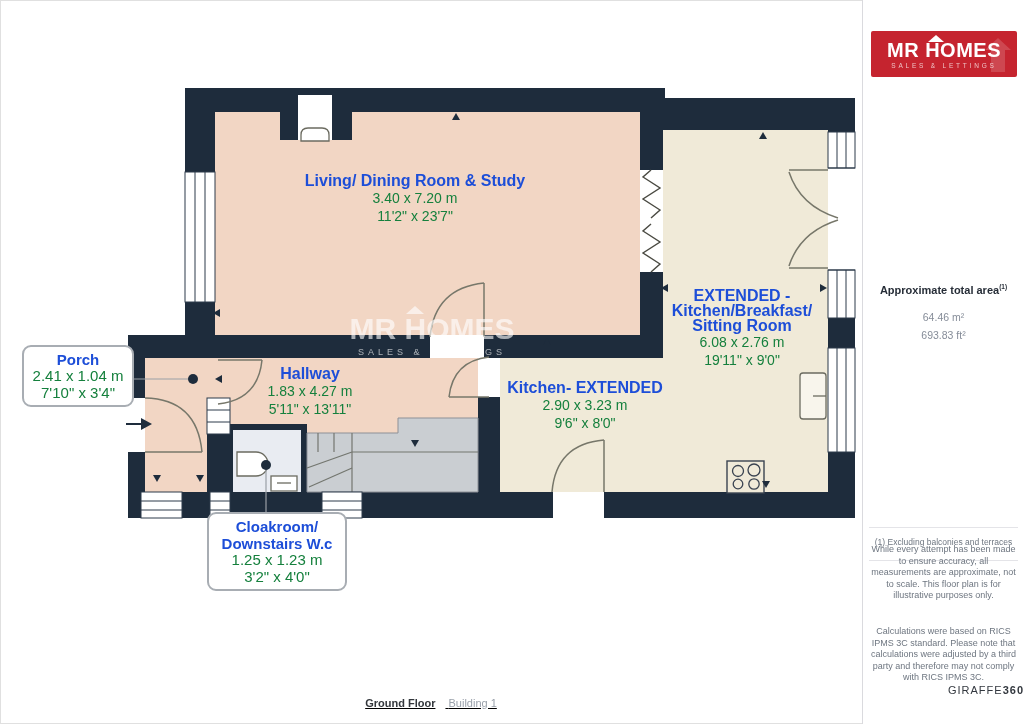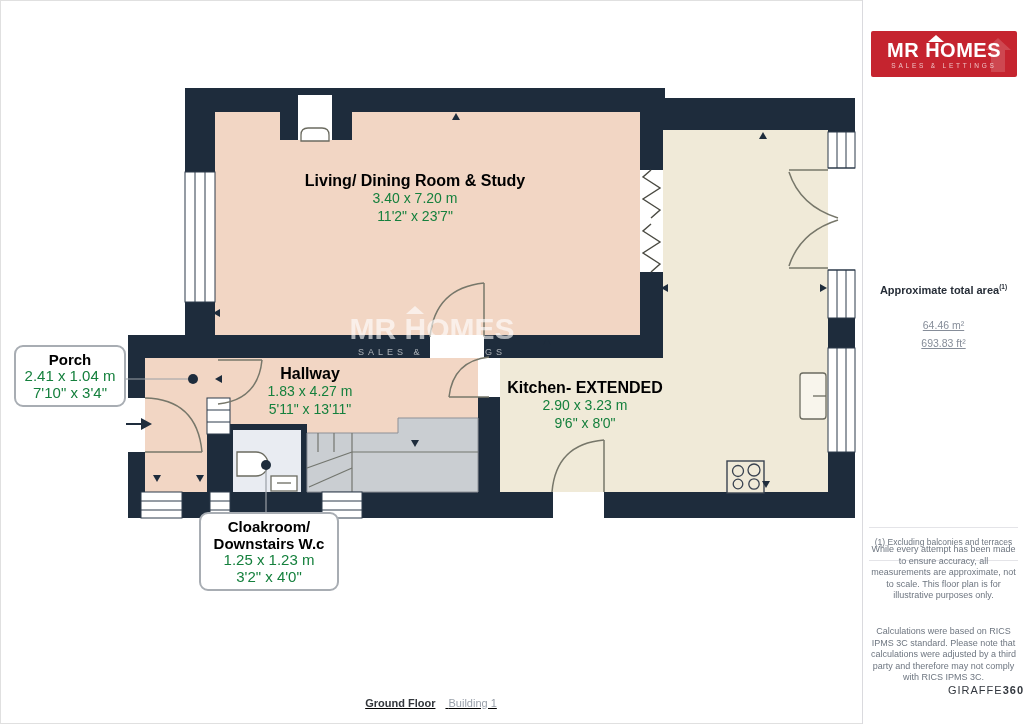--- a/index.html
+++ b/index.html
@@ -5,27 +5,27 @@
   html,body { margin:0; padding:0; }
   body {
     width:1024px; height:724px; position:relative; background:#ffffff;
     font-family:"Liberation Sans", sans-serif; overflow:hidden;
   }
   .page { position:absolute; inset:0; box-shadow: inset 0 0 0 1px #e0e0e0; }
   svg.plan { position:absolute; left:0; top:0; }
 
   
   .room-label { position:absolute; text-align:center; transform:translateX(-50%); white-space:nowrap; z-index:5; }
-  .room-name { font-weight:bold; font-size:16px; color:#000000; line-height:16px; }
+  .room-name { font-weight:bold; font-size:16px; color:#1d4ed8; line-height:16px; }
   .room-dim  { font-size:14px; color:#15803d; line-height:18px; }
   .room-name.tight { line-height:15px; }
 
   
   .callout { position:absolute; background:#ffffff; border:2px solid #a8adb3; border-radius:9px;
-             text-align:center; padding:4px 6px; z-index:6; }
+             text-align:center; padding:4px 6px; z-index:6;margin-left:8px; }
   .callout .room-name { font-size:15px; line-height:17px; }
   .callout .room-dim  { font-size:15px; line-height:16.5px; }
 
   
   .watermark { position:absolute; left:342px; top:314px; width:180px; text-align:center;
                color:rgba(255,255,255,0.62); z-index:4; pointer-events:none; }
   .wm-brand { position:relative; font-size:30px; font-weight:bold; letter-spacing:0; line-height:30px; }
   .wm-roof { position:absolute; left:64px; top:-8px; width:0; height:0;
              border-left:9px solid transparent; border-right:9px solid transparent;
              border-bottom:8px solid rgba(255,255,255,0.62); }
@@ -45,21 +45,21 @@
                 font-size:20px; font-weight:bold; letter-spacing:0.5px; line-height:20px; }
   .logo-roof { position:absolute; left:57px; top:-5px; width:0; height:0;
                border-left:8px solid transparent; border-right:8px solid transparent;
                border-bottom:7px solid #ffffff; }
   .logo-tagline { text-align:center; color:#eec0c3; font-size:6.5px; letter-spacing:2.8px; margin-top:2px; }
   .logo-house { position:absolute; right:2px; top:3px; }
 
   .area-block { position:absolute; left:0; top:283px; width:100%; text-align:center; }
   .area-title { font-size:11px; font-weight:bold; color:#272e38; }
   .area-title sup { font-size:6.5px; }
-  .area-value { font-size:10.5px; color:#868d99; line-height:18px; margin-top:20px;text-decoration:underline; }
+  .area-value { font-size:10.5px; color:#868d99; line-height:18px; margin-top:12px; }
 
   .rule { position:absolute; left:6px; right:6px; border-top:1px solid #e4e4e8; }
   .rule1 { top:527px; } .rule2 { top:560px; }
   .sidebar-note { position:absolute; top:537px; width:100%; text-align:center;
                   font-size:8.5px; color:#6e7680; white-space:nowrap; }
   .sidebar-para { position:absolute; left:7px; right:7px; text-align:center;
                   font-size:9px; line-height:11.5px; color:#6e7680; }
   .para1 { top:544px; } .para2 { top:626px; }
   .giraffe { position:absolute; top:684px; width:100%; text-align:right;
              font-size:11px; color:#33383f; letter-spacing:1px; }
@@ -221,20 +221,27 @@
     </div>
     <div class="wm-tag">SALES &amp; LETTINGS</div>
   </div>
 
   <div class="room-label" style="left:415px; top:173px;">
     <div class="room-name">Living/ Dining Room &amp; Study</div>
     <div class="room-dim">3.40 x 7.20 m</div>
     <div class="room-dim">11'2" x 23'7"</div>
   </div>
 
+  <div class="room-label" style="left:742px; top:288px;">
+    <div class="room-name tight">EXTENDED -</div>
+    <div class="room-name tight">Kitchen/Breakfast/</div>
+    <div class="room-name tight">Sitting Room</div>
+    <div class="room-dim">6.08 x 2.76 m</div>
+    <div class="room-dim">19'11" x 9'0"</div>
+  </div>
 
   <div class="room-label" style="left:585px; top:380px;">
     <div class="room-name">Kitchen- EXTENDED</div>
     <div class="room-dim">2.90 x 3.23 m</div>
     <div class="room-dim">9'6" x 8'0"</div>
   </div>
 
   <div class="room-label" style="left:310px; top:366px;">
     <div class="room-name">Hallway</div>
     <div class="room-dim">1.83 x 4.27 m</div>

